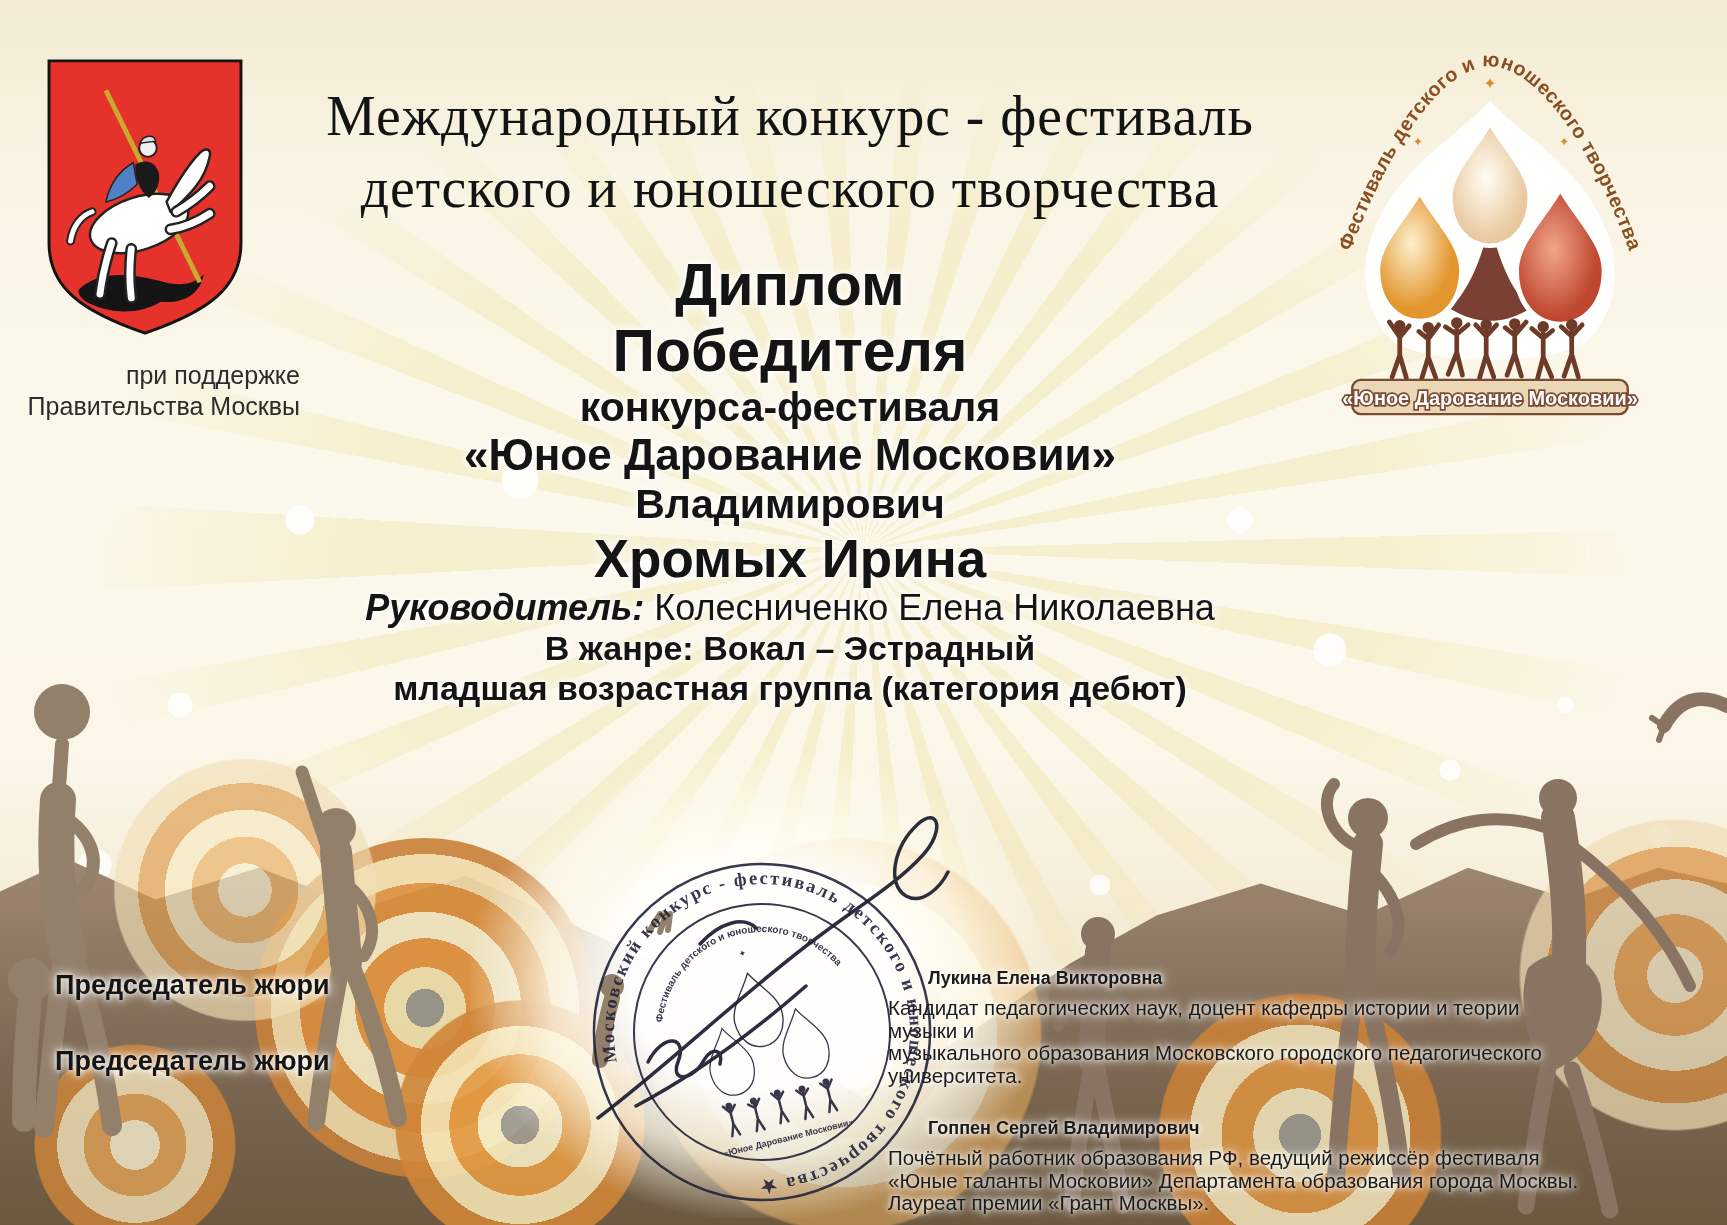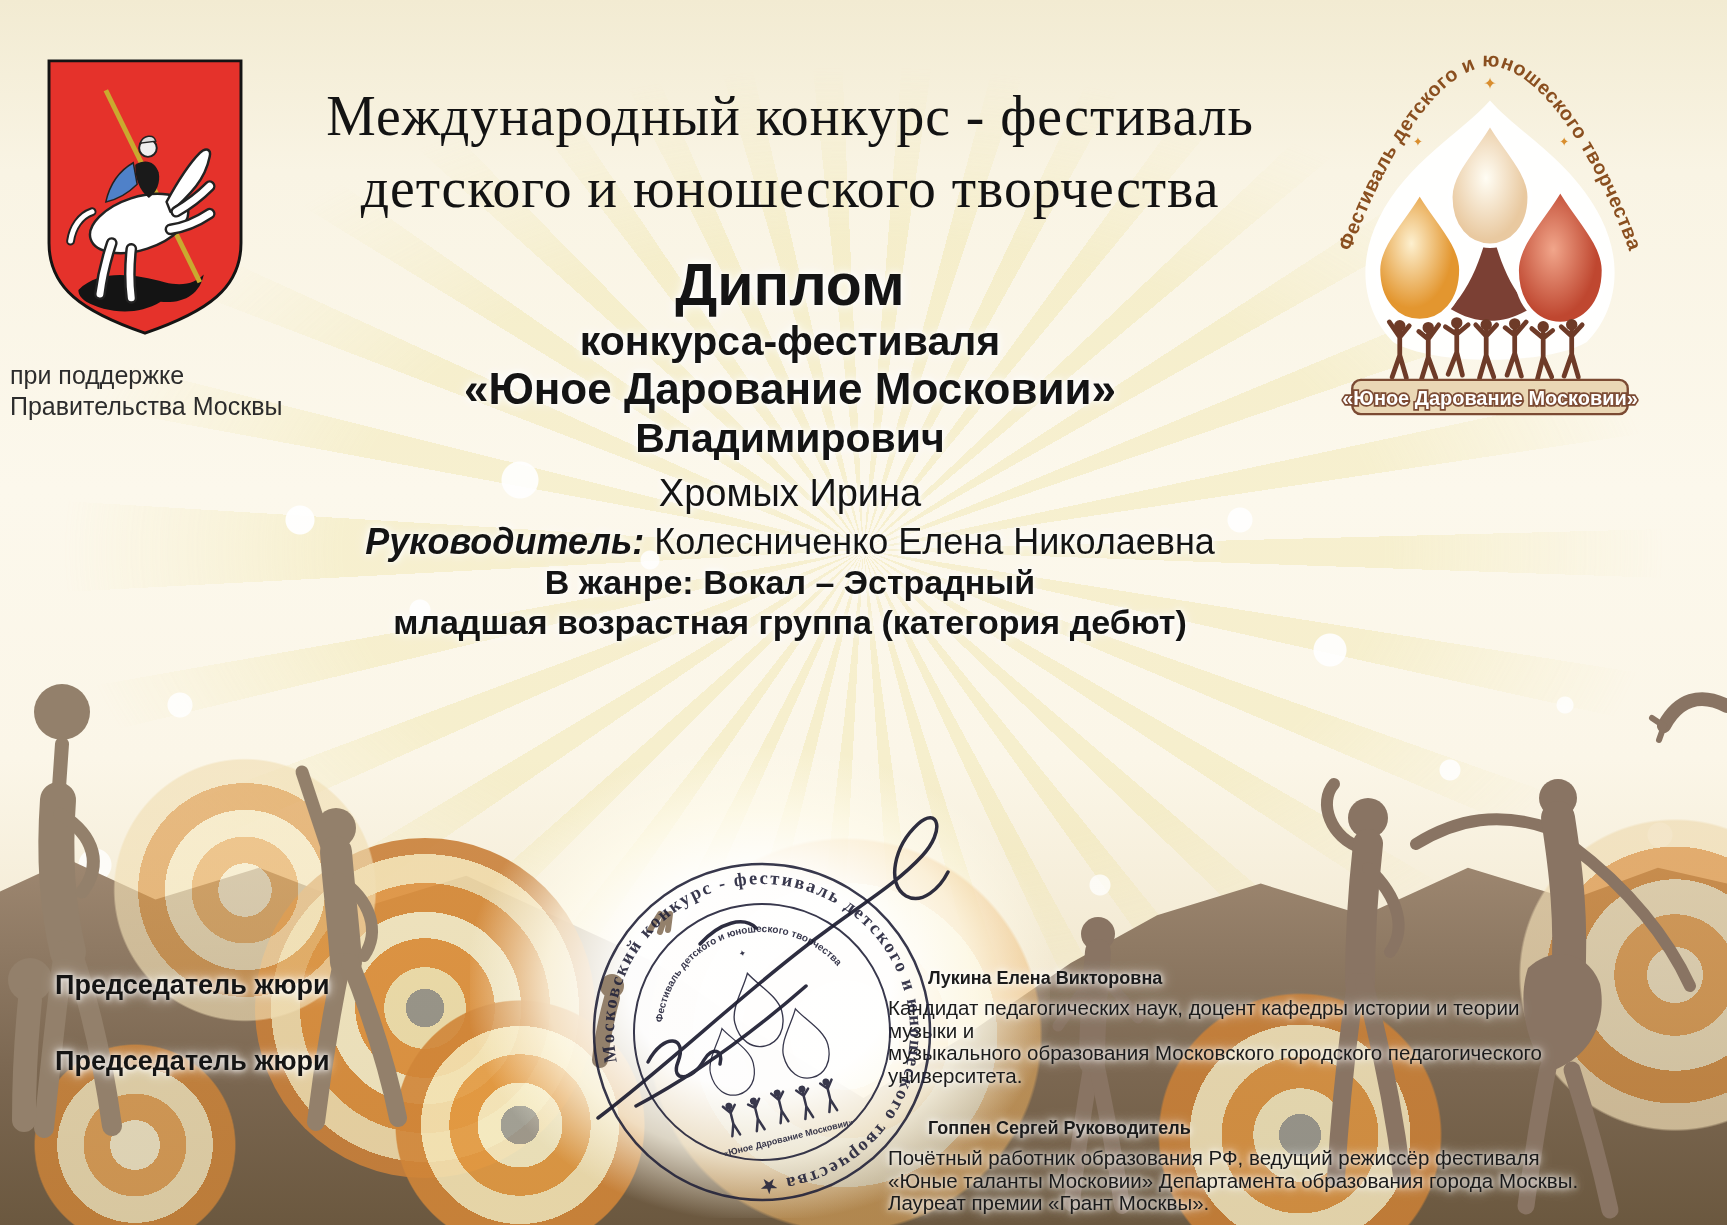--- a/index.html
+++ b/index.html
@@ -54,42 +54,42 @@
   .ring7{left:25px;top:1035px;width:220px;height:220px;opacity:.8;
     background:radial-gradient(circle,#f8efcf 0 16%,#e2a155 16% 33%,#f3e3b8 33% 50%,#d08538 50% 64%,rgba(208,133,56,0) 65%);}
   .stamp-glow{
     position:absolute;left:470px;top:748px;width:580px;height:470px;
     background:radial-gradient(ellipse at center,rgba(255,255,255,.98) 0 32%,rgba(255,252,238,.75) 52%,rgba(255,250,230,0) 72%);
   }
   .silhouettes{position:absolute;left:0;top:0;}
   
   .coat{position:absolute;left:40px;top:55px;width:210px;height:286px;}
   .support{
-    position:absolute;left:10px;top:360px;width:290px;text-align:left;
+    position:absolute;left:10px;top:360px;width:290px;text-align:right;
     font-size:25px;line-height:31px;color:#2c2c2c;
   }
   .title{
     position:absolute;left:210px;top:80px;width:1160px;text-align:center;
     font-family:"Liberation Serif",serif;color:#131313;
     font-size:58px;line-height:72px;letter-spacing:1px;
     transform:scaleX(.96);transform-origin:center;
   }
   .festival-logo{position:absolute;left:1300px;top:26px;}
   
   .halo{text-shadow:0 0 5px rgba(255,255,255,.95),0 0 10px rgba(255,255,255,.85),0 0 16px rgba(255,255,255,.6);}
   .maintext{
     position:absolute;left:120px;top:252px;width:1340px;text-align:center;color:#141414;
   }
   .maintext div{white-space:nowrap;}
   .t-h1{font-size:59px;font-weight:700;line-height:66px;}
   .t-h2{font-size:41px;font-weight:700;line-height:46px;}
   .t-h3{font-size:44px;font-weight:700;line-height:49px;}
   .t-award{font-size:41px;font-weight:700;line-height:51px;}
   .t-rank{font-size:46px;font-weight:700;line-height:52px;}
-  .t-name{font-size:38px;font-weight:400;line-height:58px;}
+  .t-name{font-size:53px;font-weight:700;line-height:58px;}
   .t-studio{font-size:34px;font-weight:700;line-height:40px;}
   .t-sup{font-size:36px;line-height:40px;}
   .t-sup .lbl{font-style:italic;font-weight:700;}
   .t-genre{font-size:34px;font-weight:700;line-height:40px;}
   
   .chairman{position:absolute;left:55px;color:#151515;font-size:27px;font-weight:700;}
   .jury{position:absolute;left:888px;width:700px;color:#1b1b1b;}
   .jury .jname{font-size:18px;font-weight:700;line-height:28px;margin-bottom:5px;margin-left:40px;}
   .jury .jdesc{font-size:20.5px;line-height:22.5px;}
   .jury .block2{margin-top:27px;}
@@ -245,40 +245,41 @@
           <circle cx="0" cy="316" r="6" stroke="none"></circle>
           <path d="M0,323 L0,347 M0,328 L-11,318 M0,328 L11,316 M0,347 L-8,370 M0,347 L7,371" fill="none" stroke-width="5"></path>
         </g>
     </g>
     <rect x="55" y="372" width="290" height="36" rx="9" fill="#ead7b5" stroke="#7b4a33" stroke-width="2.5"></rect>
     <text x="200" y="398" text-anchor="middle" font-family="Liberation Sans, sans-serif" font-size="21" font-weight="700" fill="#ffffff" stroke="#7b4a33" stroke-width="3.5" style="paint-order:stroke">«Юное Дарование Московии»</text>
   </svg>
 
   <div class="maintext halo">
     <div class="t-h1">Диплом</div>
+    <div class="t-h1">Победителя</div>
     <div class="t-h2">конкурса-фестиваля</div>
     <div class="t-h3">«Юное Дарование Московии»</div>
     <div class="t-award">Владимирович</div>
     <div class="t-name">Хромых Ирина</div>
     <div class="t-sup"><span class="lbl">Руководитель:</span><span> Колесниченко Елена Николаевна</span></div>
     <div class="t-genre">В жанре: Вокал – Эстрадный</div>
     <div class="t-genre">младшая возрастная группа (категория дебют)</div>
   </div>
 
   <div class="chairman halo" style="top:970px;">Председатель жюри</div>
   <div class="chairman halo" style="top:1046px;">Председатель жюри</div>
 
   <div class="jury halo" style="top:964px;">
     <div>
       <div class="jname">Лукина Елена Викторовна</div>
       <div class="jdesc">Кандидат педагогических наук, доцент кафедры истории и теории музыки и</div>
       <div class="jdesc">музыкального образования  Московского городского педагогического университета.</div>
     </div>
     <div class="block2">
-      <div class="jname">Гоппен Сергей Руководитель</div>
+      <div class="jname">Гоппен Сергей Владимирович</div>
       <div class="jdesc">Почётный работник образования РФ, ведущий режиссёр фестиваля</div>
       <div class="jdesc">«Юные таланты Московии» Департамента образования города Москвы.</div>
       <div class="jdesc">Лауреат премии «Грант Москвы».</div>
     </div>
   </div>
 
   <svg class="stamp" width="380" height="380" viewBox="0 0 380 380">
     <defs>
       <path id="stampArc" d="M 190,190 m -148,0 a 148,148 0 1 1 296,0 a 148,148 0 1 1 -296,0" fill="none"></path>
       <path id="stampInnerArc" d="M 190,190 m -100,0 a 100,100 0 1 1 200,0 a 100,100 0 1 1 -200,0" fill="none"></path>

